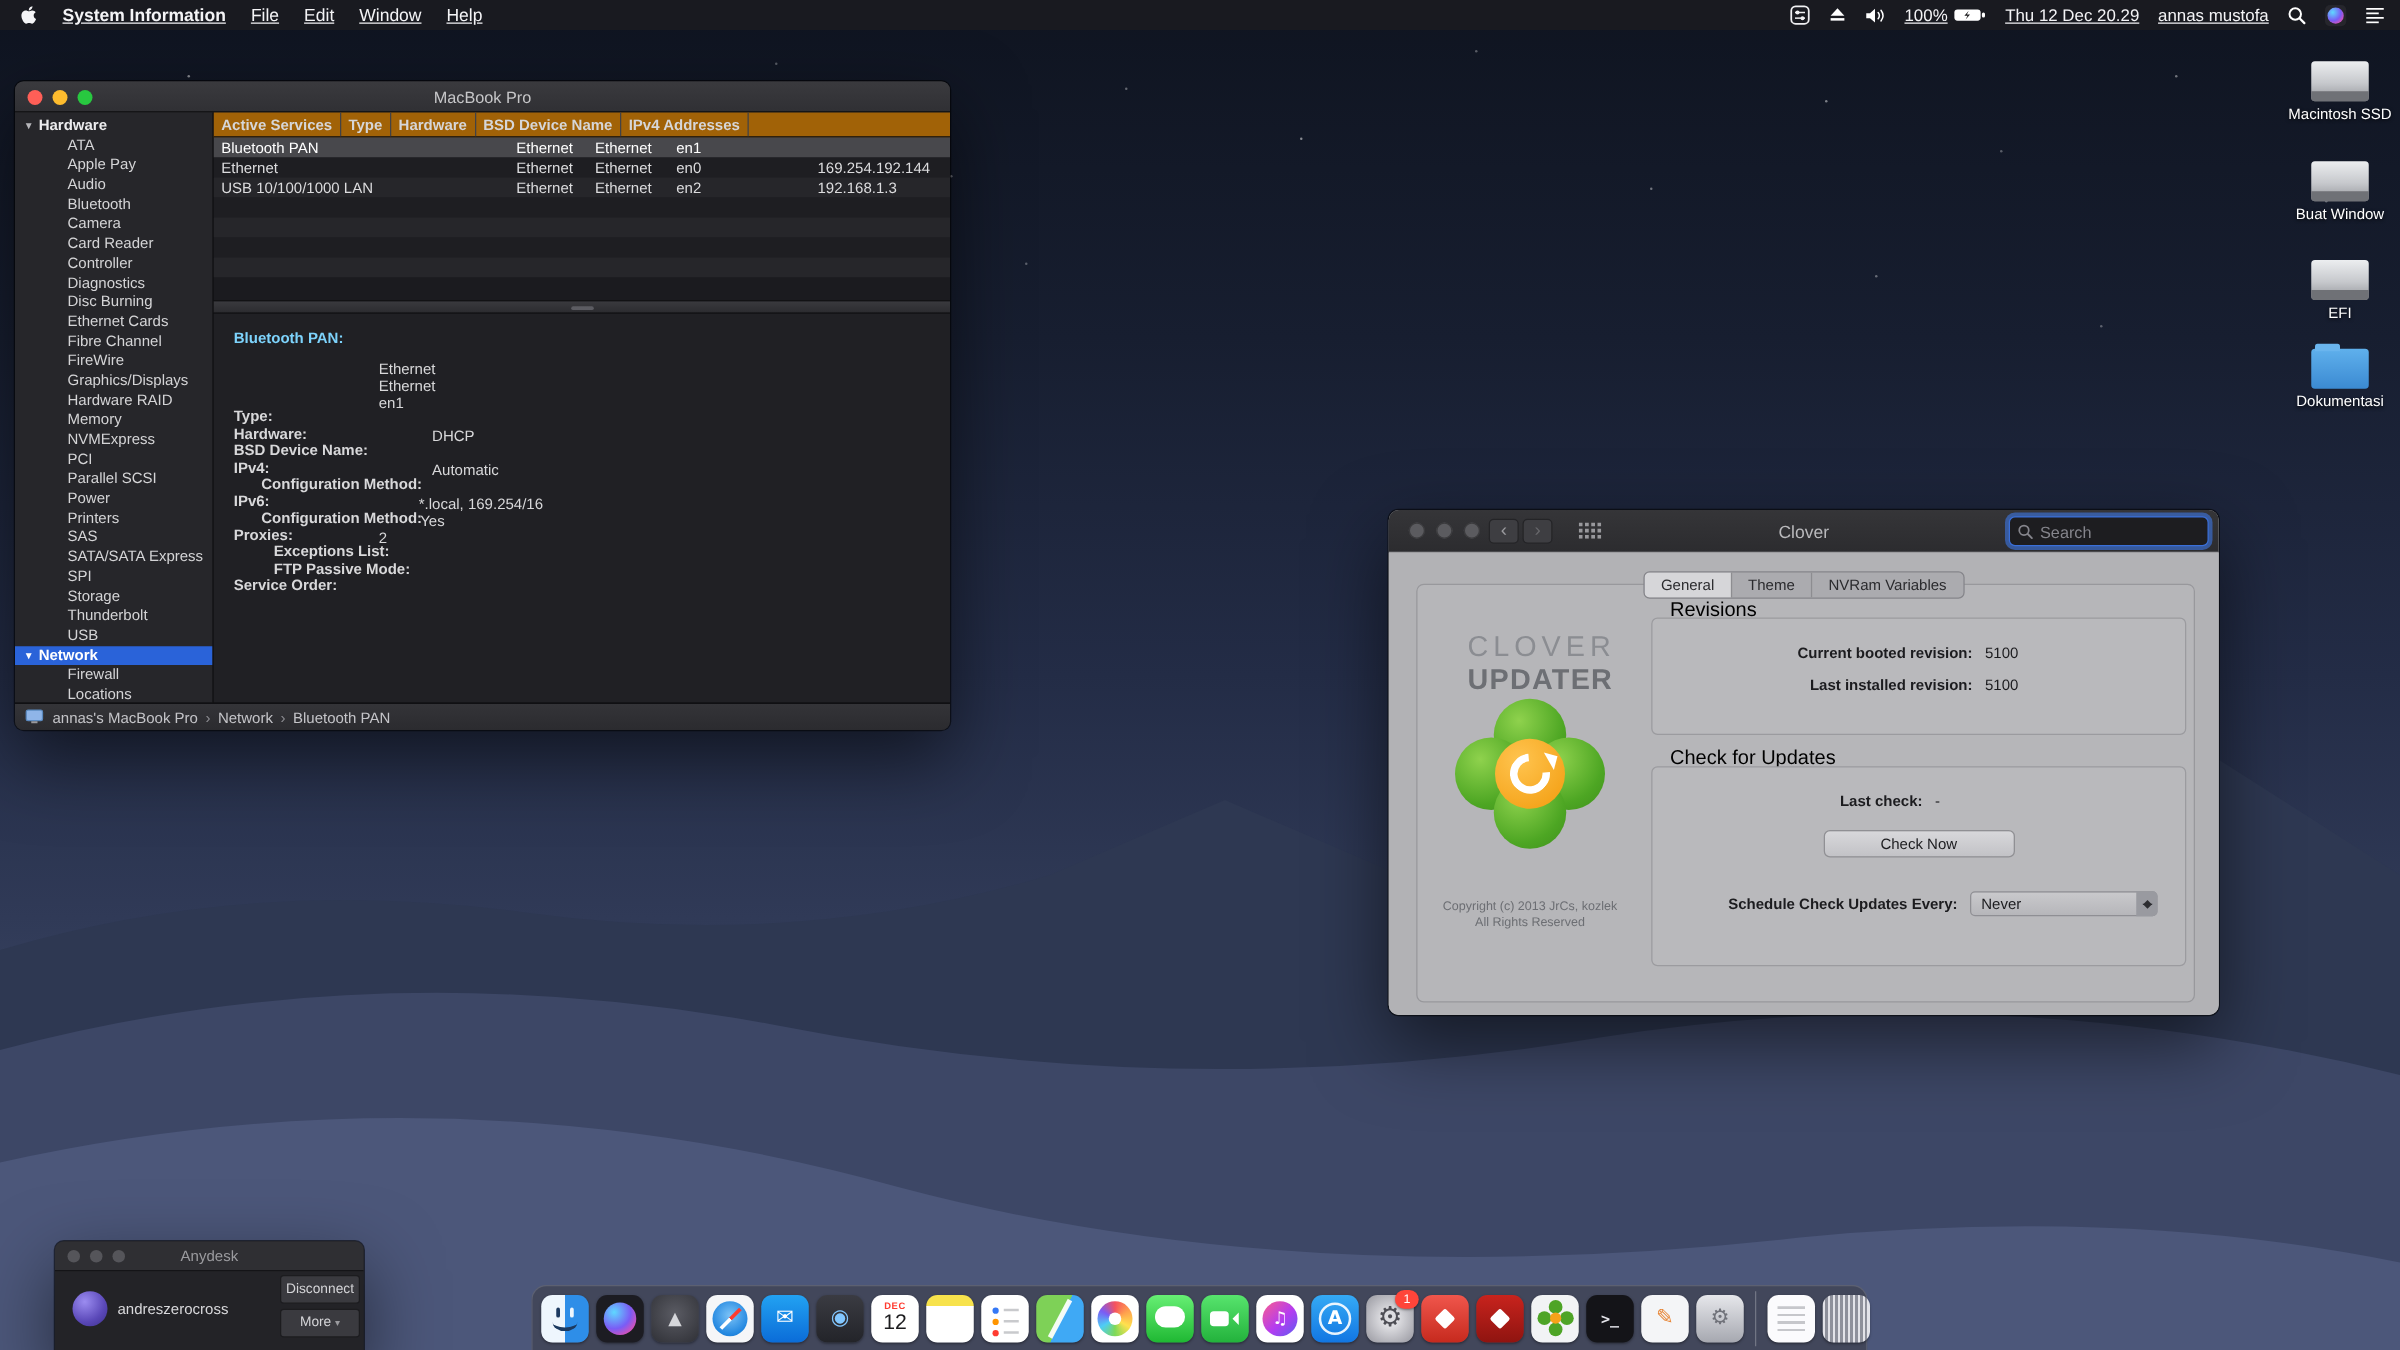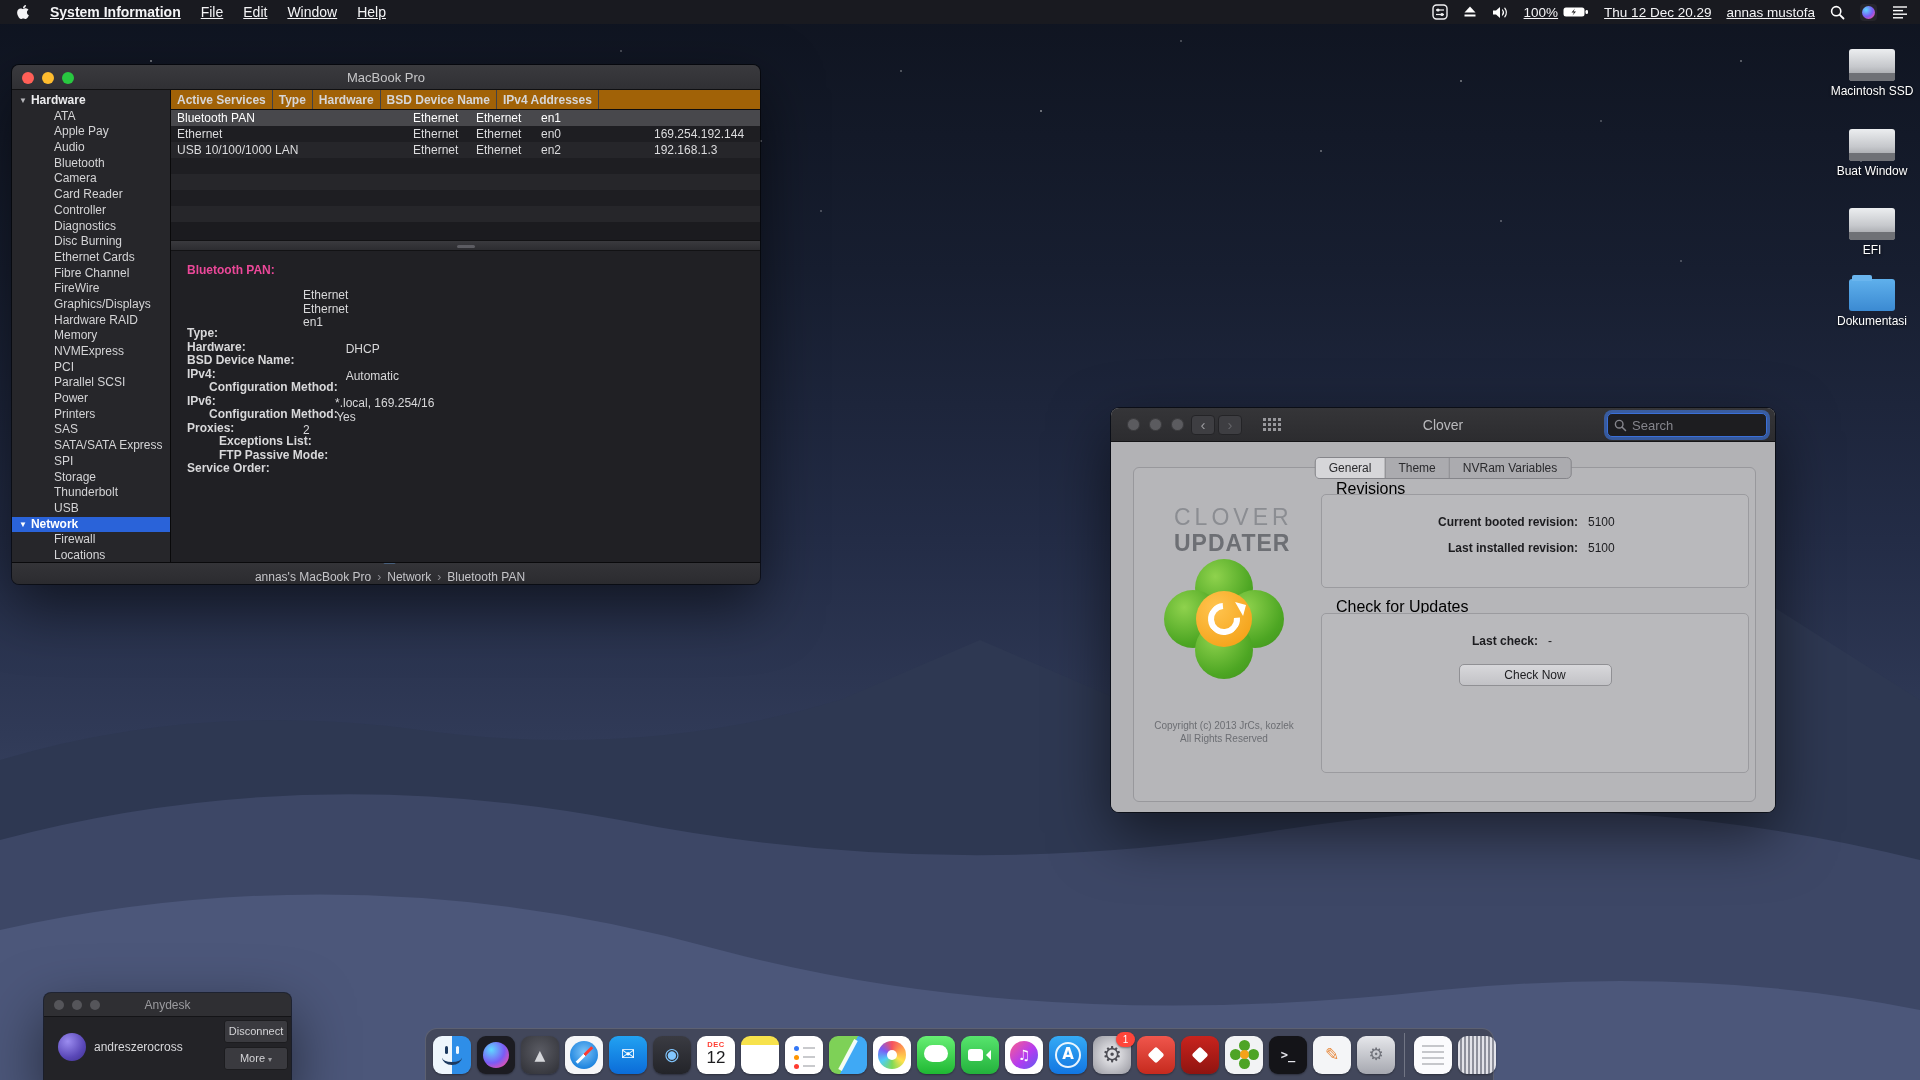--- a/index.html
+++ b/index.html
@@ -66,28 +66,28 @@
   .svc-rows > div:nth-of-type(3) { background:#26262a; }
   .stripes > div { height:16px; }
   .stripes > div:nth-child(odd) { background:#1e1e22; }
   .stripes > div:nth-child(even) { background:#26262a; }
   .table-filler { height:18px; background:#1b1b1f; }
   .splitter { height:11px; background:linear-gradient(#3a3a3e,#2c2c30); border-top:1px solid #121214;
     border-bottom:1px solid #121214; position:relative; flex:none; }
   .splitter::after { content:""; position:absolute; left:50%; top:4px; width:18px; height:3px; margin-left:-9px;
     border-radius:2px; background:#5c5c62; }
   .detail { flex:1; background:#202024; padding:12px 16px; overflow:hidden; color:#d8d8da; }
-  .detail-title { font-weight:bold; font-size:12px; color:#ec4899; margin-bottom:12px; }
+  .detail-title { font-weight:bold; font-size:12px; color:#7dd3fc; margin-bottom:12px; }
   .detail-lines .dl { display:flex; font-size:12px; line-height:13.5px; height:13.5px; white-space:nowrap; }
   .dl-label { min-width:116px; font-weight:bold; padding-right:8px;margin-top:38px; }
   .dl[data-ind="1"] { padding-left:22px; }
   .dl[data-ind="2"] { padding-left:32px; }
   .statusbar { position:absolute; bottom:0; left:0; right:0; height:22px;
     background:linear-gradient(#343438,#2b2b2f); border-top:1px solid #0a0a0c;
-    display:flex; align-items:center; font-size:12px; color:#c4c4c8; padding-left:8px; gap:6px;flex-direction:column; }
+    display:flex; align-items:center; font-size:12px; color:#c4c4c8; padding-left:8px; gap:6px; }
   .crumbs { display:flex; align-items:center; }
   .crumbs > span + span::before { content:"›"; margin:0 6px; color:#8b8b90; }
 
   
   .win-clv { position:absolute; left:1111px; top:408px; width:664px; height:404px; border-radius:8px; z-index:25; background:#b2b2b5; }
   .clv-titlebar { height:34px; background:linear-gradient(#353538,#2c2c2f); border-radius:8px 8px 0 0;
     border-bottom:1px solid #151517; position:relative; }
   .clv-title { position:absolute; inset:0; text-align:center; line-height:34px; font-size:14px; color:#b9b9bc; pointer-events:none; }
   .clv-lights { position:absolute; left:16px; top:10px; display:flex; gap:9px; }
   .clv-lights span { width:13px; height:13px; border-radius:50%; background:#5b5b5f; box-shadow:inset 0 0 0 1px rgba(0,0,0,.35); }
@@ -567,20 +567,27 @@
             </div>
           </div>
       </div>
       <div class="grp-label lbl-updates" data-name="updates-group-label">Check for Updates</div>
       <div class="grp grp-updates" data-name="check-for-updates-group">
         <div class="kv kv-last">
           <span class="k" data-name="last-check-label">Last check:</span>
           <span class="v" data-name="last-check-value">-</span>
         </div>
         <button class="checknow" data-name="check-now-button">Check Now</button>
+        <div class="schedule">
+          <span class="k" data-name="schedule-label">Schedule Check Updates Every:</span>
+          <span class="dropdown" data-name="schedule-dropdown">
+            <span data-name="schedule-dropdown-value">Never</span>
+            <span class="dd-cap" data-name="dropdown-arrows-icon"></span>
+          </span>
+        </div>
       </div>
     </div>
   </div>
 </div>
 
 <div class="window win-any" data-name="anydesk-window">
   <div class="any-titlebar" data-name="anydesk-titlebar">
     <span class="any-lights">
       <span data-name="close-button"></span>
       <span data-name="minimize-button"></span>

